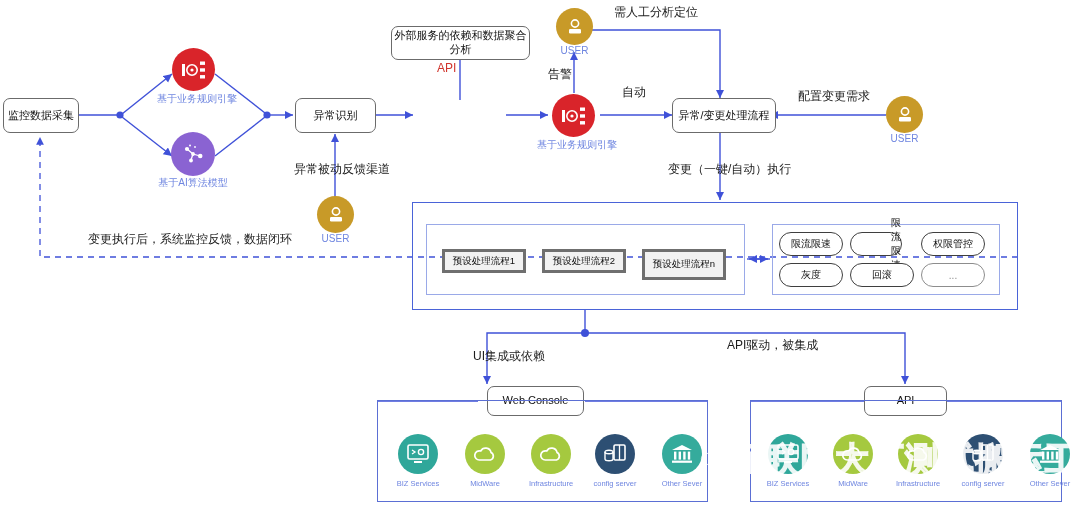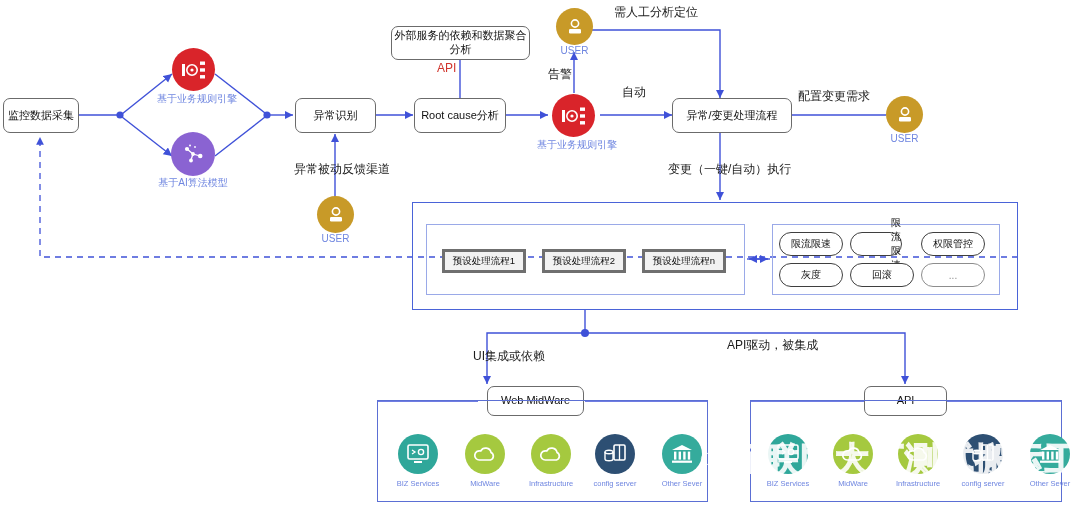--- a/index.html
+++ b/index.html
@@ -111,34 +111,31 @@
   </svg>
 
   <div class="node proc" style="left:295px;top:98px;width:81px;height:35px;">
     <span>异常识别</span>
   </div>
 
   <div class="node proc" style="left:3px;top:98px;width:76px;height:35px;">
     <span>监控数据采集</span>
   </div>
 
-  <div class="node proc" style="left:414px;top:98px;width:92px;height:35px;">
-    <span>Root cause分析</span>
-  </div>
 
   <div class="node proc" style="left:391px;top:18px;width:139px;height:34px;margin-top:8px;">
     <span>外部服务的依赖和数据聚合分析</span>
   </div>
 
-  <div class="node proc" style="left:672px;top:98px;width:120px;height:35px;">
+  <div class="node proc" style="left:672px;top:98px;width:104px;height:35px;">
     <span>异常/变更处理流程</span>
   </div>
 
   <div class="node proc" style="left:487px;top:386px;width:97px;height:30px;">
-    <span>Web MidWare</span>
+    <span>Web Console</span>
   </div>
 
   <div class="node proc" style="left:864px;top:386px;width:83px;height:30px;">
     <span>API</span>
   </div>
 
   <div class="circ red" style="left:172px;top:48px;width:43px;height:43px;">
     <svg width="26" height="20" viewBox="0 0 26 20">
       <rect x="1" y="4" width="3" height="12" fill="#fff"></rect>
       <circle cx="11" cy="10" r="5.2" fill="none" stroke="#fff" stroke-width="1.6"></circle>
@@ -202,34 +199,35 @@
   </div>
   <div class="lbl cap" style="left:886px;top:133px;width:37px;">USER</div>
 
   <div class="lbl api" style="left:437px;top:61px;">API</div>
   <div class="lbl" style="left:614px;top:4px;">需人工分析定位</div>
   <div class="lbl" style="left:548px;top:66px;">告警</div>
   <div class="lbl" style="left:622px;top:84px;">自动</div>
   <div class="lbl" style="left:798px;top:88px;">配置变更需求</div>
   <div class="lbl" style="left:294px;top:161px;">异常被动反馈渠道</div>
   <div class="lbl" style="left:668px;top:161px;">变更（一键/自动）执行</div>
+  <div class="lbl" style="left:88px;top:231px;">变更执行后，系统监控反馈，数据闭环</div>
   <div class="lbl" style="left:473px;top:348px;">UI集成或依赖</div>
   <div class="lbl" style="left:727px;top:337px;">API驱动，被集成</div>
 
   <div class="panel" style="left:412px;top:202px;width:606px;height:108px;"></div>
 
   <div class="panel thin" style="left:426px;top:224px;width:319px;height:71px;"></div>
 
   <div class="preset" style="left:442px;top:249px;width:84px;height:24px;">
     <span>预设处理流程1</span>
   </div>
   <div class="preset" style="left:542px;top:249px;width:84px;height:24px;">
     <span>预设处理流程2</span>
   </div>
-  <div class="preset" style="left:642px;top:249px;width:84px;height:24px;">
+  <div class="preset" style="left:642px;top:249px;width:84px;height:31px;">
     <span>预设处理流程n</span>
   </div>
 
   <div class="panel thin" style="left:772px;top:224px;width:228px;height:71px;"></div>
 
   <div class="tag" style="left:779px;top:232px;width:64px;height:24px;">
     <span>限流限速</span>
   </div>
   <div class="tag" style="left:850px;top:232px;width:52px;height:24px;padding-left:40px;">
     <span>限流限速</span>

